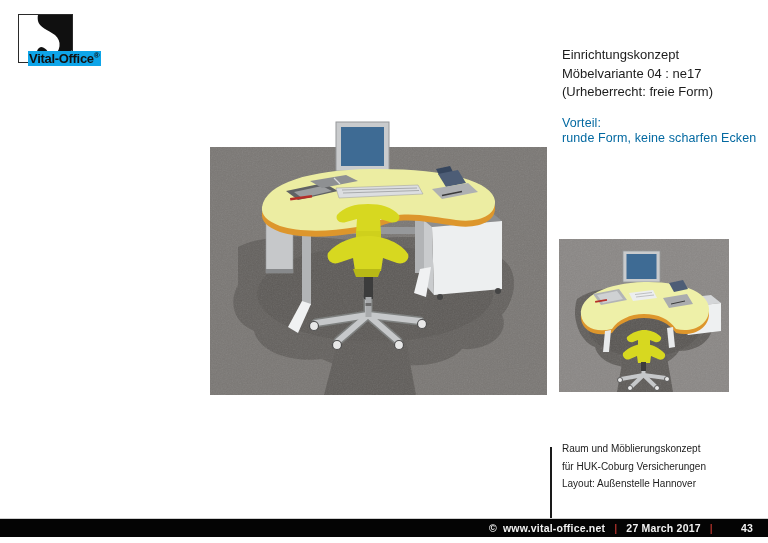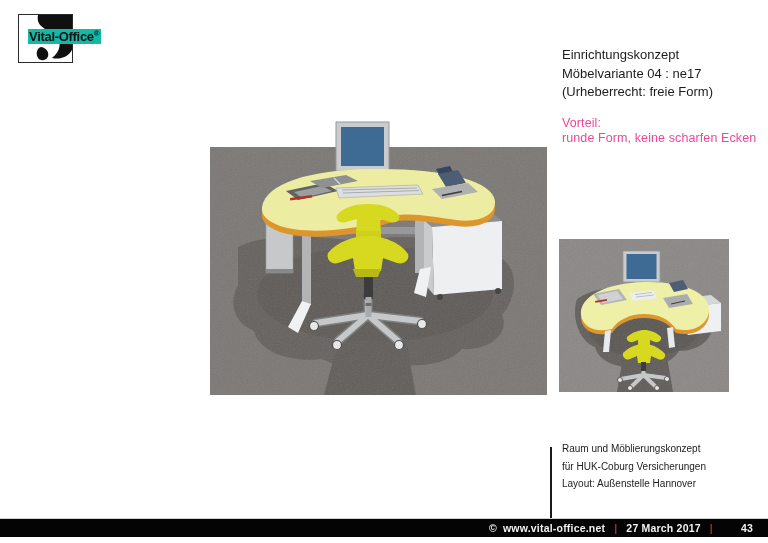--- a/index.html
+++ b/index.html
@@ -5,31 +5,31 @@
   html,body{margin:0;padding:0;}
   body{
     width:768px;height:543px;position:relative;background:#ffffff;
     font-family:"Liberation Sans", sans-serif;overflow:hidden;
     -webkit-font-smoothing:antialiased;
   }
   
   .logo{position:absolute;left:18px;top:14px;width:110px;height:52px;}
   .logo-mark{position:absolute;left:0;top:0;}
   .logo-text{
-    position:absolute;left:10px;top:15px;background:#14b8a6;padding:0 2px 0 1px;
+    position:absolute;left:10px;top:37px;background:#0ea5e9;padding:0 2px 0 1px;
     font-size:13px;font-weight:bold;color:#111;letter-spacing:-0.3px;white-space:nowrap;
   }
   .logo-text sup{font-size:8px;font-weight:bold;}
   
   .title-block{
     position:absolute;left:562px;top:46px;color:#1c1c1c;
     font-size:13px;line-height:18.5px;white-space:nowrap;
   }
   .benefit-block{
-    position:absolute;left:562px;top:116px;color:#ec4899;
+    position:absolute;left:562px;top:116px;color:#0369a1;
     font-size:12.5px;line-height:15px;white-space:nowrap;letter-spacing:0.1px;
   }
   .project-block{
     position:absolute;left:562px;top:440px;color:#1c1c1c;
     font-size:10px;line-height:17.5px;white-space:nowrap;
   }
   .project-divider{
     position:absolute;left:550px;top:447px;width:2px;height:72px;background:#1a1a1a;
   }
   

